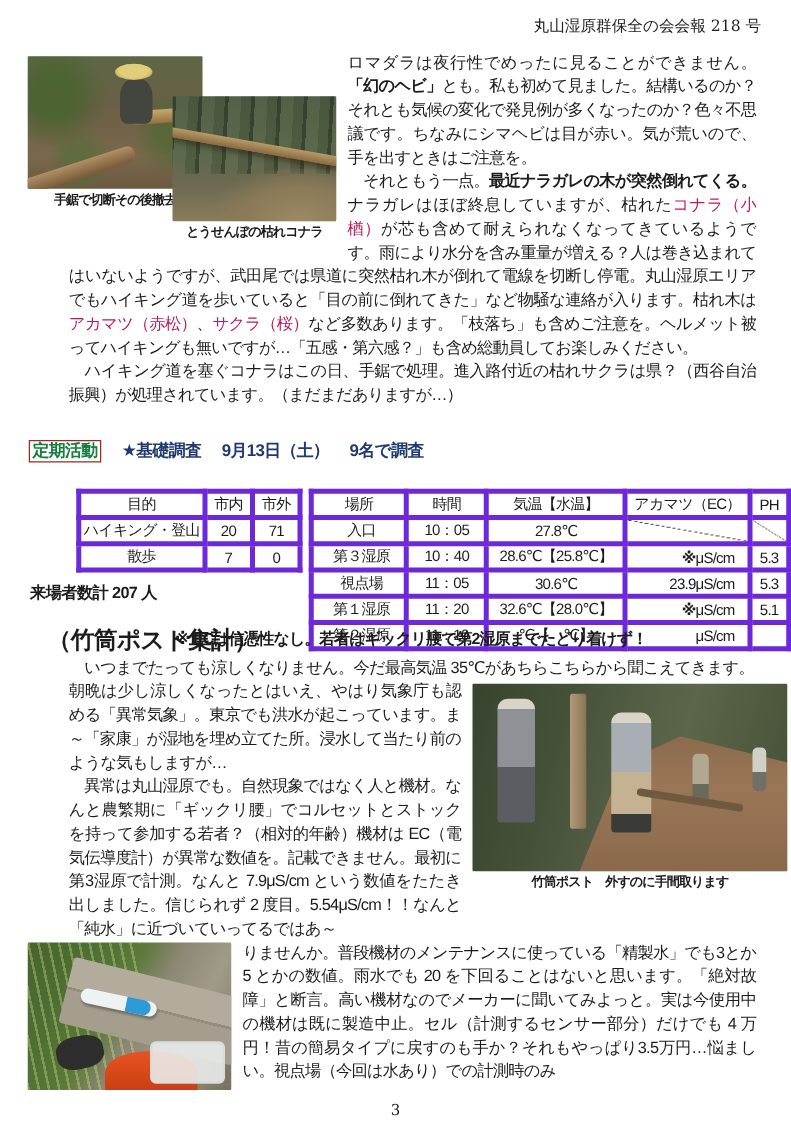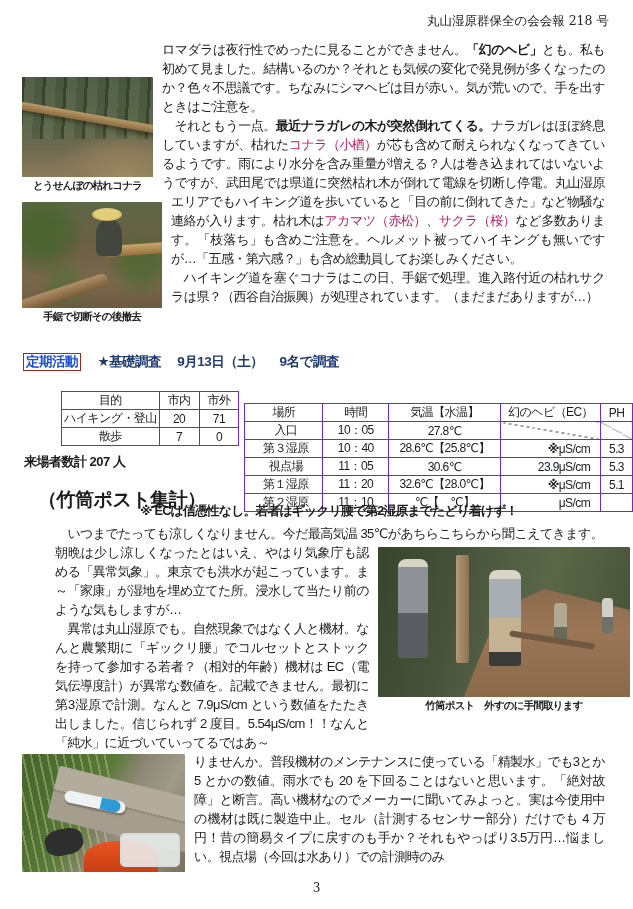--- a/index.html
+++ b/index.html
@@ -77,68 +77,68 @@
   .p4-meter-band{position:absolute;right:5px;top:0;width:20px;height:100%;background:#2e9ad6;border-radius:0 6px 6px 0;}
   .p4-glove{position:absolute;bottom:14%;left:14%;width:38px;height:26px;background:#2e2e2e;
             border-radius:40%;transform:rotate(-12deg);}
   .p4-orange{position:absolute;bottom:-6%;left:38%;width:74px;height:38px;border-radius:45% 45% 10% 10%;
              background:linear-gradient(180deg,#e85420,#c23a12);}
   .p4-case{position:absolute;bottom:4%;left:60%;width:56px;height:30px;border-radius:5px;
            background:rgba(235,238,238,.88);border:2px solid #d8dcdc;}
 
   
   .teiki{position:absolute;top:352px;left:23px;white-space:nowrap;}
-  .teiki-label{color:#1d4ed8;font-weight:bold;font-size:13.5px;letter-spacing:-0.5px;
+  .teiki-label{color:#15803d;font-weight:bold;font-size:13.5px;letter-spacing:-0.5px;
                border:1.5px solid #9a2a22;padding:0 2px 1px 2px;}
   .teiki-title{color:#1f3a70;font-weight:bold;font-size:13.5px;letter-spacing:-0.5px;margin-left:12px;}
 
   
   .tables{position:absolute;top:391px;left:24px;display:flex;align-items:flex-start;}
   .tbl{border-collapse:collapse;font-size:12px;letter-spacing:-0.6px;background:#fff;}
-  .tbl th,.tbl td{border:1px solid #6d28d9;height:16px;padding:0 2px;text-align:center;
+  .tbl th,.tbl td{border:4px solid #6d28d9;height:16px;padding:0 2px;text-align:center;
                   font-weight:normal;white-space:nowrap;overflow:hidden;}
   .tbl1{margin-left:37px;}
-  .tbl2{margin-left:5px;margin-top:12px;}
+  .tbl2{margin-left:5px;}
   .tbl2 td:first-child{text-align:center;padding-left:6px;}
   .tbl2 td:nth-child(4){text-align:right;padding-right:10px;}
   td.diag{background:linear-gradient(to bottom left,rgba(0,0,0,0) 49.3%,#444 49.3%,#444 50.7%,rgba(0,0,0,0) 50.7%);}
   .total{font-weight:bold;font-size:13px;letter-spacing:-0.5px;margin-top:7px;}
   .note{font-weight:bold;font-size:19px;letter-spacing:-0.5px;margin-top:16px;margin-left:14px;}
 
   .remark{position:absolute;top:503px;left:140px;font-weight:bold;font-size:12.8px;
           letter-spacing:-0.8px;white-space:nowrap;}
 
   .pagenum{position:absolute;bottom:14px;left:0;width:100%;text-align:center;
            font-family:"DejaVu Serif","Liberation Serif",serif;font-size:12px;}
 </style>
 </head>
 <body>
 
 <div class="page">
 
   <div class="header">丸山湿原群保全の会会報 218 号</div>
 
   <section class="sec sec1">
-    <figure class="fig fig1">
-      <div class="photo ph1">
-        <div class="p1-trees"></div>
-        <div class="p1-log"></div>
-        <div class="p1-path"></div>
-      </div>
-      <figcaption class="cap">とうせんぼの枯れコナラ</figcaption>
-    </figure>
     <figure class="fig fig2">
       <div class="photo ph2">
         <div class="p2-foliage"></div>
         <div class="p2-log1"></div>
         <div class="p2-log2"></div>
         <div class="p2-body"></div>
         <div class="p2-hat"></div>
       </div>
       <figcaption class="cap">手鋸で切断その後撤去</figcaption>
+    </figure>
+    <figure class="fig fig1">
+      <div class="photo ph1">
+        <div class="p1-trees"></div>
+        <div class="p1-log"></div>
+        <div class="p1-path"></div>
+      </div>
+      <figcaption class="cap">とうせんぼの枯れコナラ</figcaption>
     </figure>
     <p class="para"><span>ロマダラは夜行性でめったに見ることができません。</span><span class="seg-b">「幻のヘビ」</span><span>とも。私も初めて見ました。結構いるのか？それとも気候の変化で発見例が多くなったのか？色々不思議です。ちなみにシマヘビは目が赤い。気が荒いので、手を出すときはご注意を。</span></p>
     <p class="para"><span>　それともう一点。</span><span class="seg-b">最近ナラガレの木が突然倒れてくる。</span><span>ナラガレはほぼ終息していますが、枯れた</span><span class="seg-g">コナラ（小楢）</span><span>が芯も含めて耐えられなくなってきているようです。雨により水分を含み重量が増える？人は巻き込まれてはいないようですが、武田尾では県道に突然枯れ木が倒れて電線を切断し停電。丸山湿原エリアでもハイキング道を歩いていると「目の前に倒れてきた」など物騒な連絡が入ります。枯れ木は</span><span class="seg-g">アカマツ（赤松）</span><span>、</span><span class="seg-g">サクラ（桜）</span><span>など多数あります。「枝落ち」も含めご注意を。ヘルメット被ってハイキングも無いですが…「五感・第六感？」も含め総動員してお楽しみください。</span></p>
     <p class="para"><span>　ハイキング道を塞ぐコナラはこの日、手鋸で処理。進入路付近の枯れサクラは県？（西谷自治振興）が処理されています。（まだまだありますが…）</span></p>
 
   </section>
 
   <div class="teiki">
     <span class="teiki-label">定期活動</span>
     <span class="teiki-title">★基礎調査　 9月13日（土）　 9名で調査</span>
@@ -181,21 +181,21 @@
           <col style="width:66px">
           <col style="width:112px">
           <col style="width:100px">
           <col style="width:32px">
         </colgroup>
     <thead>
           <tr>
             <th>場所</th>
             <th>時間</th>
             <th>気温【水温】</th>
-            <th>幻のヘビ（EC）</th>
+            <th>アカマツ（EC）</th>
             <th>PH</th>
           </tr>
         </thead>
         <tbody>
           <tr>
             <td>入口</td>
             <td>10：05</td>
             <td>27.8℃</td>
             <td class="diag"></td>
             <td class="diag"></td>

